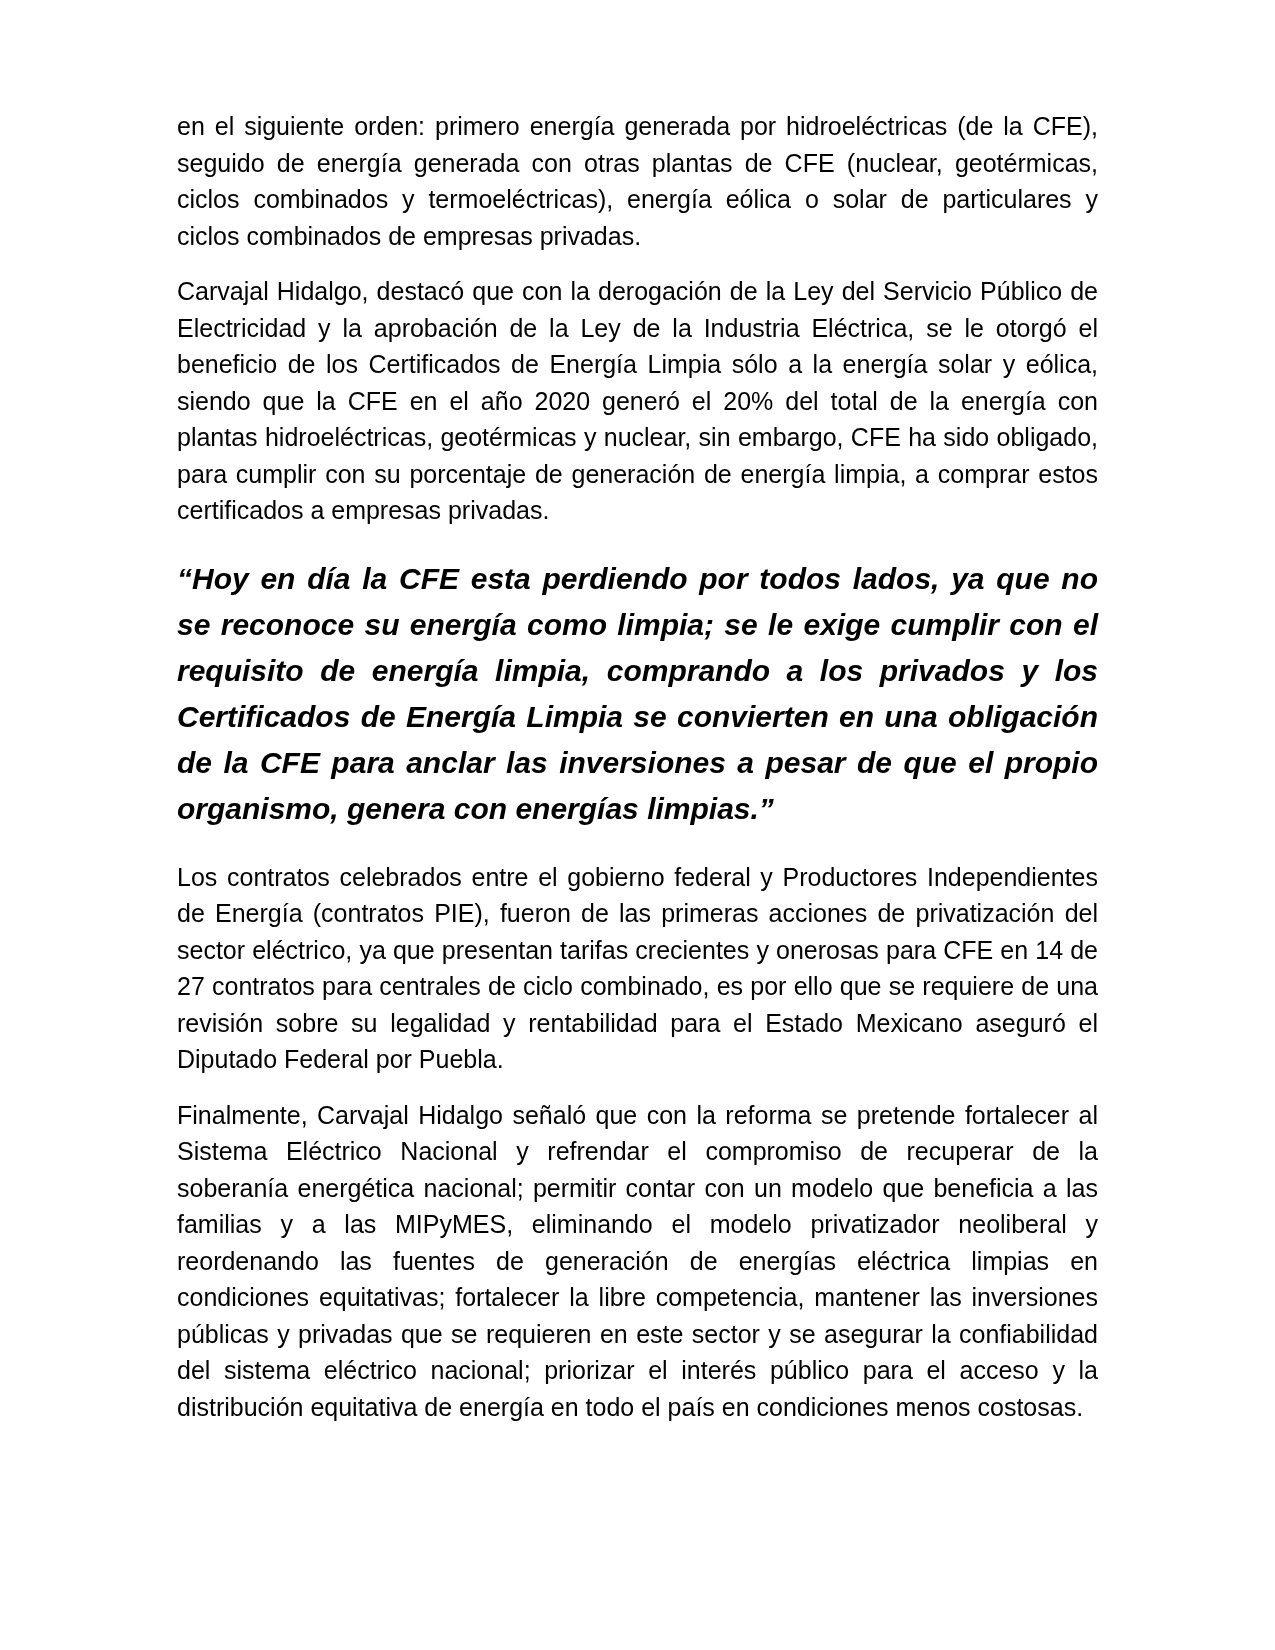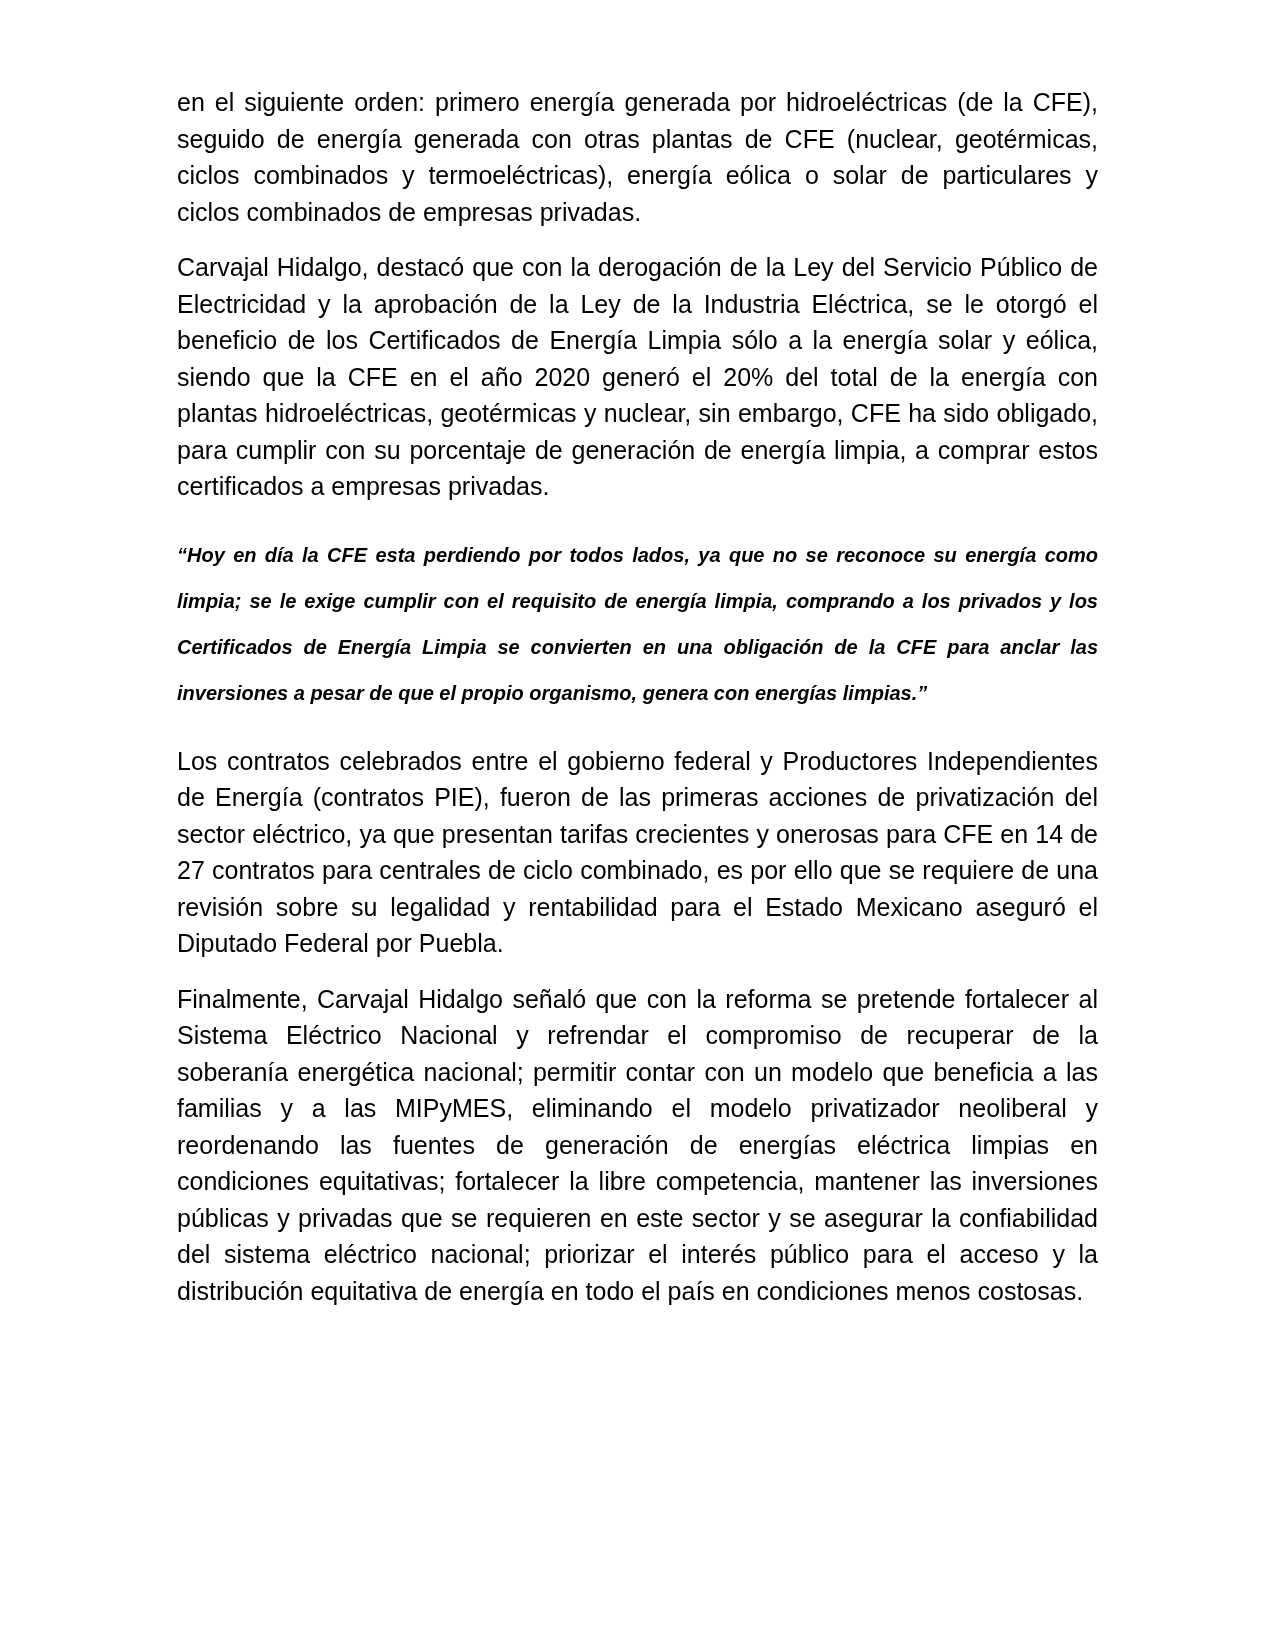--- a/index.html
+++ b/index.html
@@ -7,36 +7,36 @@
     padding: 0;
     background: #ffffff;
   }
   .page {
     position: relative;
     width: 1275px;
     height: 1650px;
     margin: 0 auto;
     background: #ffffff;
     box-sizing: border-box;
-    padding: 84px 177px 0 177px;
+    padding: 108px 177px 0 177px;
     overflow: hidden;
     font-family: "Liberation Sans", "DejaVu Sans", sans-serif;
     color: #000000;
   }
   .para {
     margin: 0 0 19px 0;
     font-size: 25px;
     line-height: 36.5px;
     text-align: justify;
     text-align-last: left;
     word-spacing: normal;
     letter-spacing: 0;
   }
   .para.quote {
-    font-size: 20px;
+    font-size: 30px;
     line-height: 46px;
     font-weight: bold;
     font-style: italic;
     margin: 27px 0 27px 0;
   }
 </style>
 </head>
 <body>
 
 <div class="page">

